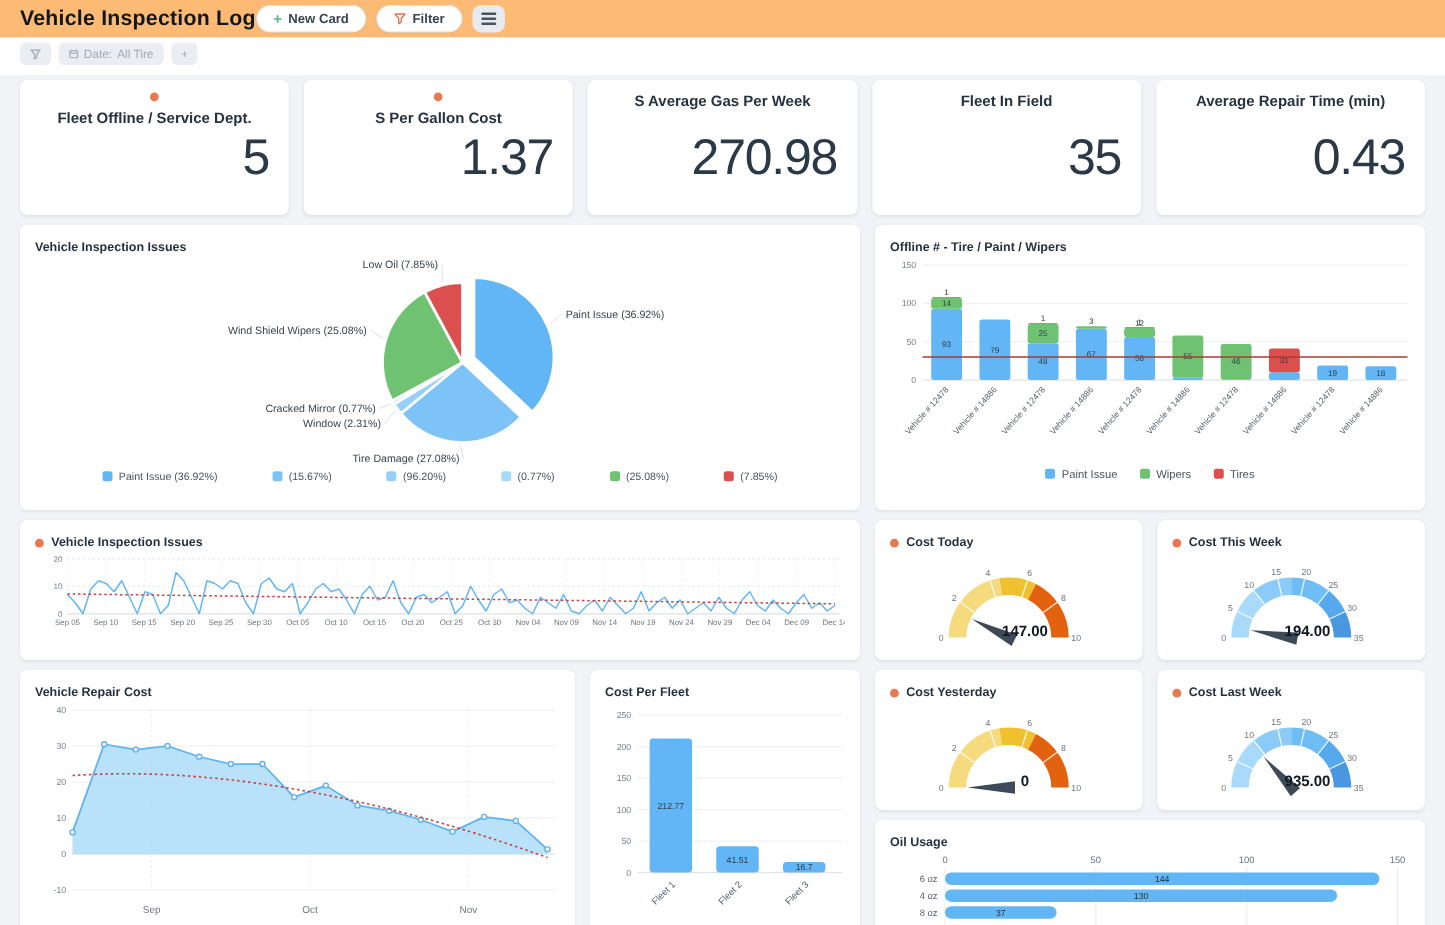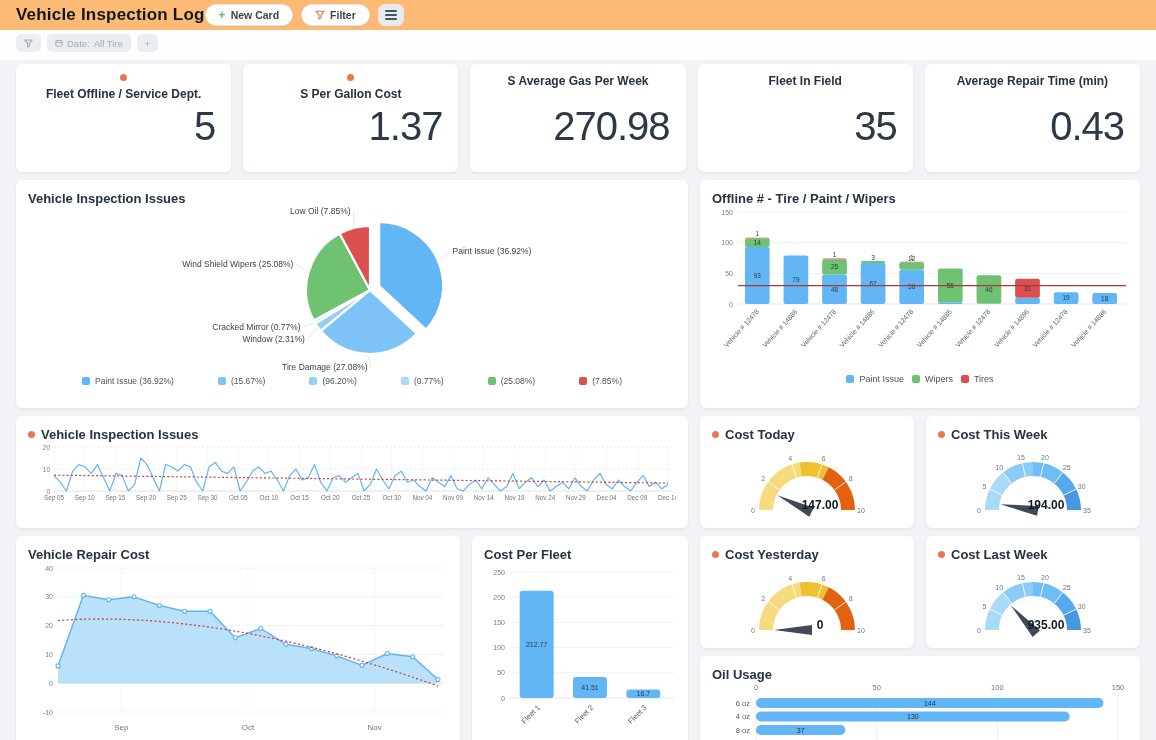--- a/index.html
+++ b/index.html
@@ -34,21 +34,21 @@
     background: #EAEDF2; border-radius: 5px; height: 18px; padding: 0 8px;
     display: inline-flex; align-items: center; gap: 4px; color: #A2AAB4; font-size: 9.5px;
     cursor: pointer; border: none; font-family: inherit;
   }
   main { padding: 4px 16px 0; }
   .row { display: flex; gap: 12px; margin-bottom: 8px; }
   .card {
     background: #fff; border-radius: 6px; box-shadow: 0 1px 3px rgba(25,39,57,.08);
     padding: 10px 12px; position: relative;
   }
-  .card-title { display: flex; align-items: center; gap: 6px; font-size: 13px; font-weight: 700; color: #273240; height: 16px; }
+  .card-title { display: flex; align-items: center; gap: 6px; font-size: 10px; font-weight: 700; color: #273240; height: 16px; }
   .dot { width: 7px; height: 7px; border-radius: 50%; background: #E8784F; flex: 0 0 auto; }
   
   .kpi-row .card { flex: 1; height: 108px; }
   .kpi-label { font-size: 12px; flex-direction: column; }
   .kpi-value {
     position: absolute; right: 16px; top: 40px; font-size: 40px; font-weight: 500;
     color: #2B3947; letter-spacing: -1px;
   }
   
   .w-672 { width: 672px; flex: 0 0 auto; }
@@ -56,21 +56,21 @@
   .h-112 { height: 112px; }
   .h-212 { height: 212px; }
   .flexfill { flex: 1; }
   .r4-left { display: flex; gap: 12px; width: 672px; flex: 0 0 auto; }
   .r4-right { width: 440px; display: flex; flex-direction: column; gap: 8px; }
   .gauge-subrow { display: flex; gap: 12px; height: 112px; text-align: center; }
   .legend { display: flex; justify-content: center; align-items: center; font-size: 8.5px; color: #4A545E; }
   .legend .li { display: inline-flex; align-items: center; gap: 5px; }
   .legend .sw { width: 8px; height: 8px; border-radius: 2px; display: inline-block; }
   .pie-legend { gap: 44px; margin-top: 2px; }
-  .stk-legend { gap: 8px; font-size: 9px; margin-top: 0px; }
+  .stk-legend { gap: 18px; font-size: 9px; margin-top: 0px; }
   svg text { font-family: "Liberation Sans", "DejaVu Sans", sans-serif; }
   .chart-mount { line-height: 0; }
 </style>
 </head>
 <body>
 
 <header class="topbar">
   <h1>Vehicle Inspection Log</h1>
   <div class="actions">
     <button class="pill-btn">

